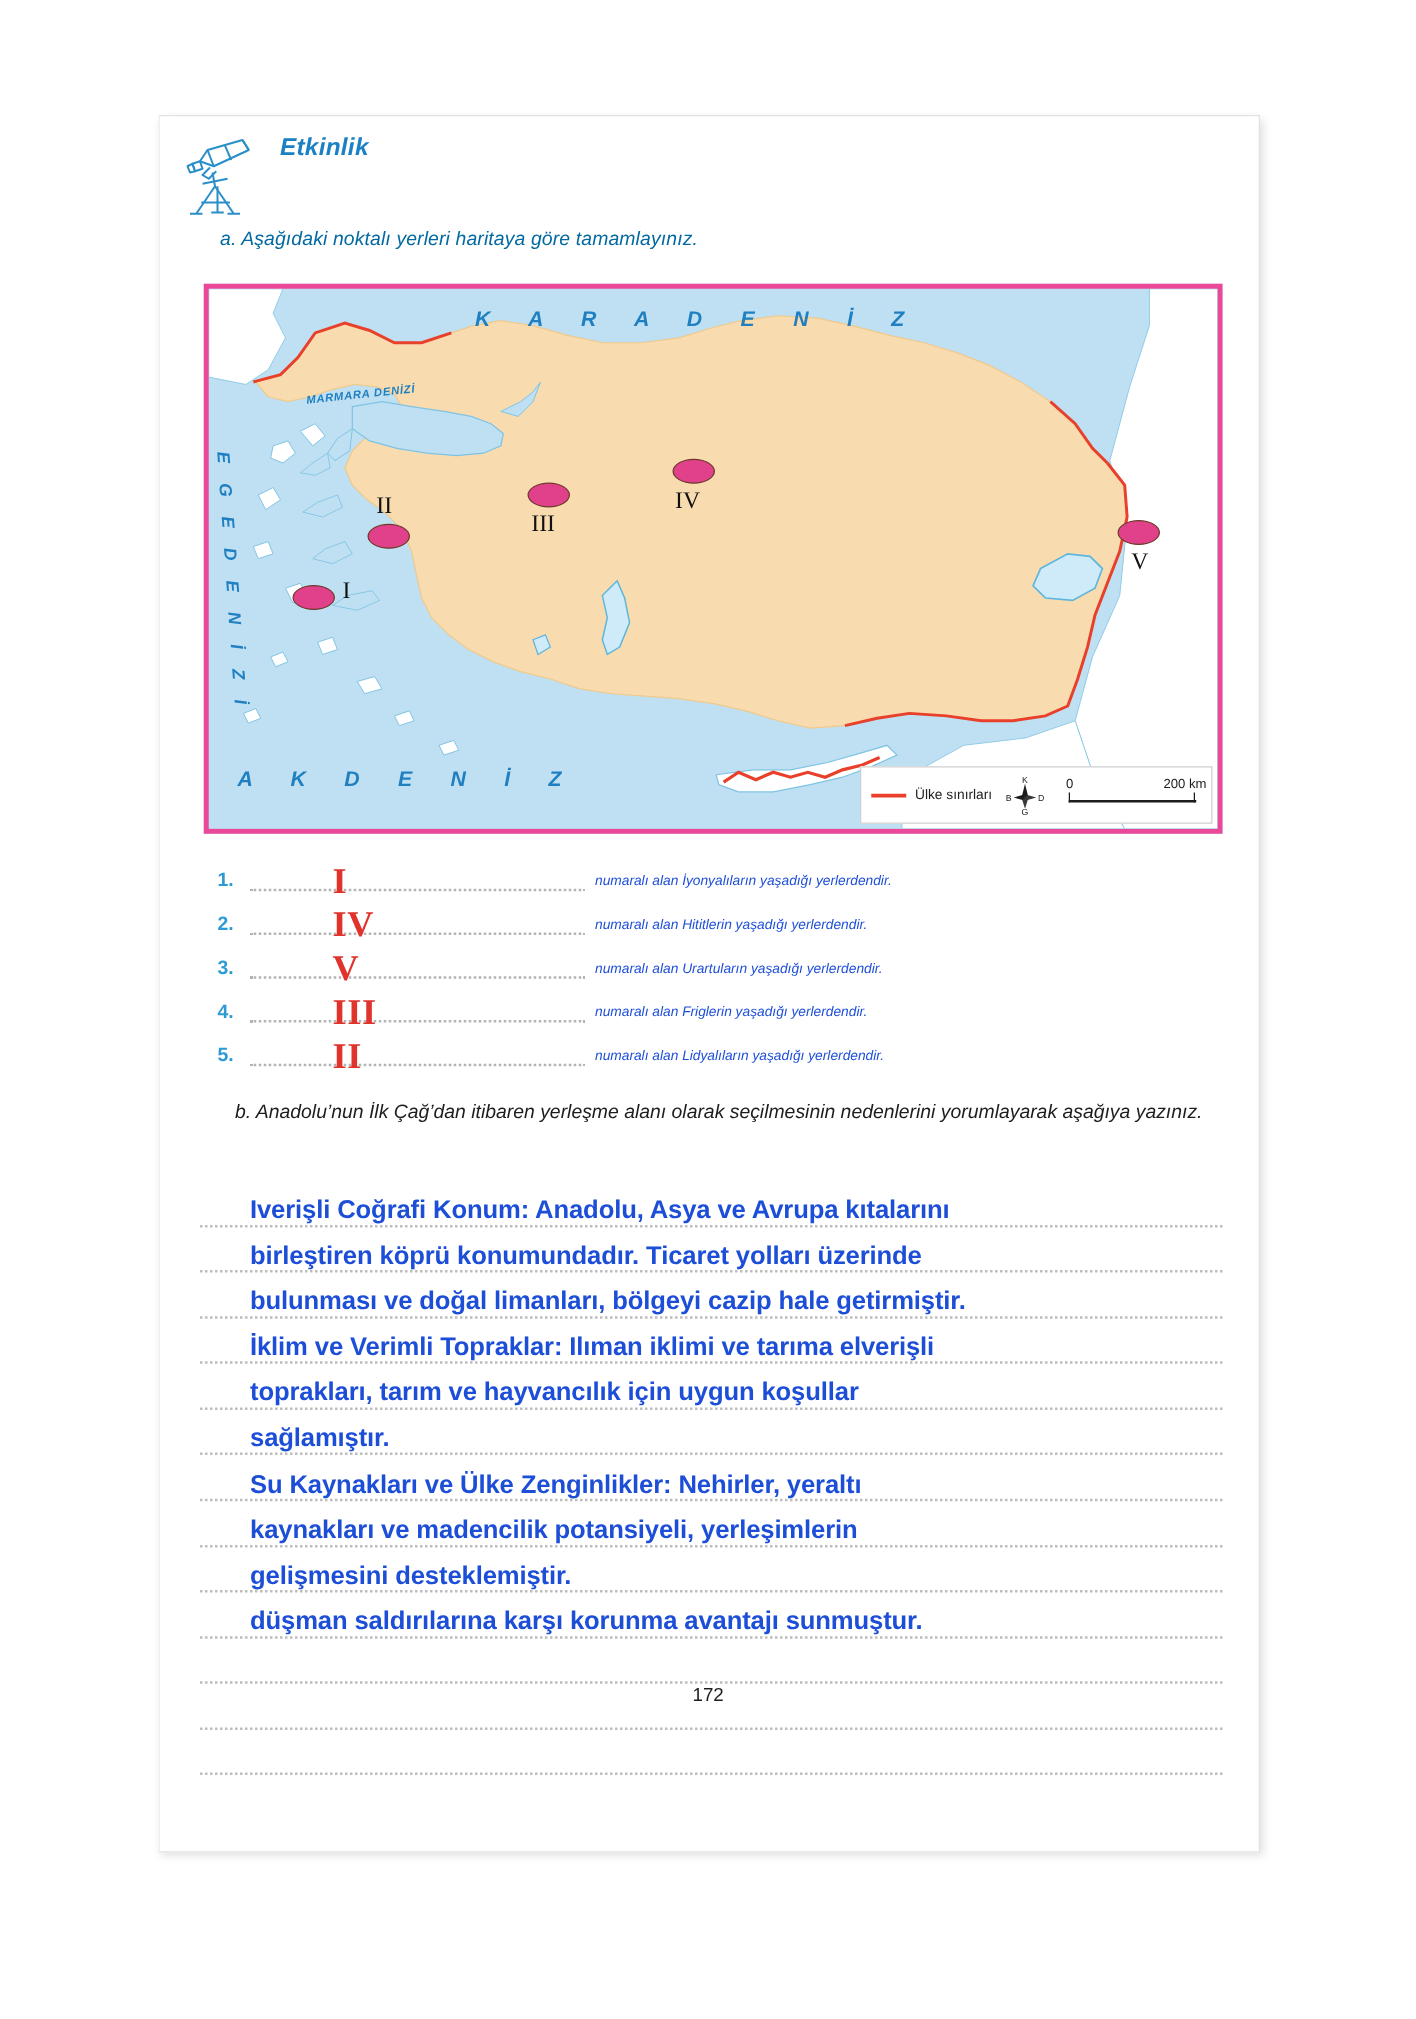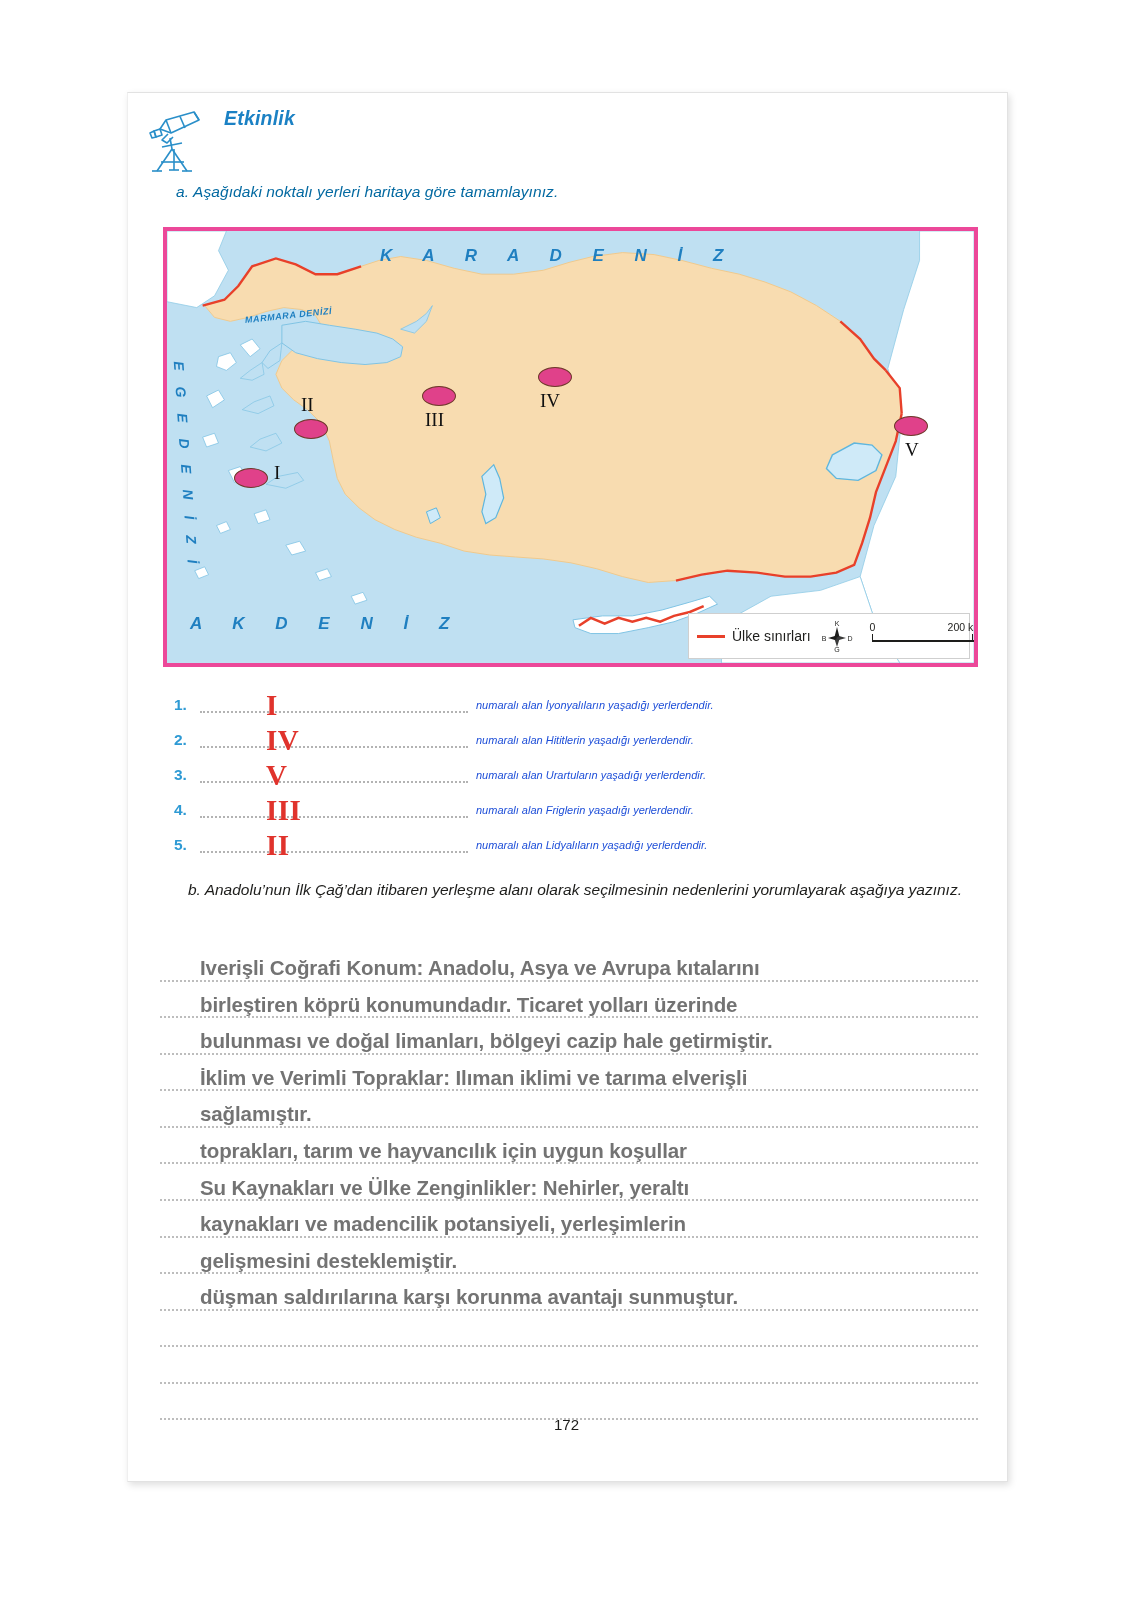--- a/index.html
+++ b/index.html
@@ -69,21 +69,21 @@
   }
 
   
   .legend {
     position: absolute; right: 4px; bottom: 4px;
     width: 282px; height: 46px;
     background: #ffffff; border: 1px solid #cfcfcf;
     display: flex; align-items: center; padding: 0 8px; gap: 7px;
   }
   .legend-line { width: 28px; height: 3px; background: #e8402a; flex: none; }
-  .legend-text { font-size: 14px; color: #1d1d1b; white-space: nowrap; }
+  .legend-text { font-size: 11px; color: #1d1d1b; white-space: nowrap; }
   .compass { width: 32px; height: 34px; position: relative; flex: none; margin-left: 3px;}
   .compass svg { display:block; width: 100%; height: 100%; }
   .scalebar { position: relative; margin-left: 10px; width: 108px; height: 30px; flex:none;}
   .scale-rule { position:absolute; left: 2px; top: 19px; width: 102px; height: 1.5px; background:#1d1d1b;}
   .scale-tick { position:absolute; top: 13px; width: 1.5px; height: 8px; background:#1d1d1b;}
   .scale-t0 { left: 2px; } .scale-t1 { left: 102px; }
   .scale-num { position:absolute; top: 0px; font-size: 10.5px; color:#1d1d1b; }
   .scale-n0 { left: 0px; } .scale-n1 { left: 78px; white-space: nowrap;}
 
   
@@ -125,26 +125,26 @@
   .writing {
     position: absolute; left: 32px; top: 855px;
     width: 818px; height: 470px;
   }
   .wline {
     position: absolute; left: 0; width: 818px;
     border-bottom: 2px dotted #bdbdbd; height: 0;
   }
   .red-answer {
     position: absolute; left: 40px; top: 2px; width: 720px;
-    font-size: 20.5px; font-weight: bold; color: #737373;
+    font-size: 20.5px; font-weight: bold; color: #1d4ed8;
     line-height: 36.6px; letter-spacing: -.1px;
   }
 
   .page-number {
-    position: absolute; left: 0; right: 0; top: 1416px;
+    position: absolute; left: 0; right: 0; top: 1348px;
     text-align: center; font-size: 15px; color: #1d1d1b;
   }
 </style>
 </head>
 <body>
 
 <div class="page">
 
   <div class="etkinlik-row">
     <span>
@@ -342,22 +342,22 @@
     <span class="wline" style="top:361px;"></span>
     <span class="wline" style="top:397px;"></span>
     <span class="wline" style="top:434px;"></span>
     <span class="wline" style="top:470px;"></span>
 
     <div class="red-answer">
       <div>Iverişli Coğrafi Konum: Anadolu, Asya ve Avrupa kıtalarını</div>
       <div>birleştiren köprü konumundadır. Ticaret yolları üzerinde</div>
       <div>bulunması ve doğal limanları, bölgeyi cazip hale getirmiştir.</div>
       <div>İklim ve Verimli Topraklar: Ilıman iklimi ve tarıma elverişli</div>
+      <div>toprakları, tarım ve hayvancılık için uygun koşullar</div>
       <div>sağlamıştır.</div>
-      <div>toprakları, tarım ve hayvancılık için uygun koşullar</div>
       <div>Su Kaynakları ve Ülke Zenginlikler: Nehirler, yeraltı</div>
       <div>kaynakları ve madencilik potansiyeli, yerleşimlerin</div>
       <div>gelişmesini desteklemiştir.</div>
       <div>düşman saldırılarına karşı korunma avantajı sunmuştur.</div>
     </div>
   </div>
 </div>
 
 <div class="page-number">172</div>
 

